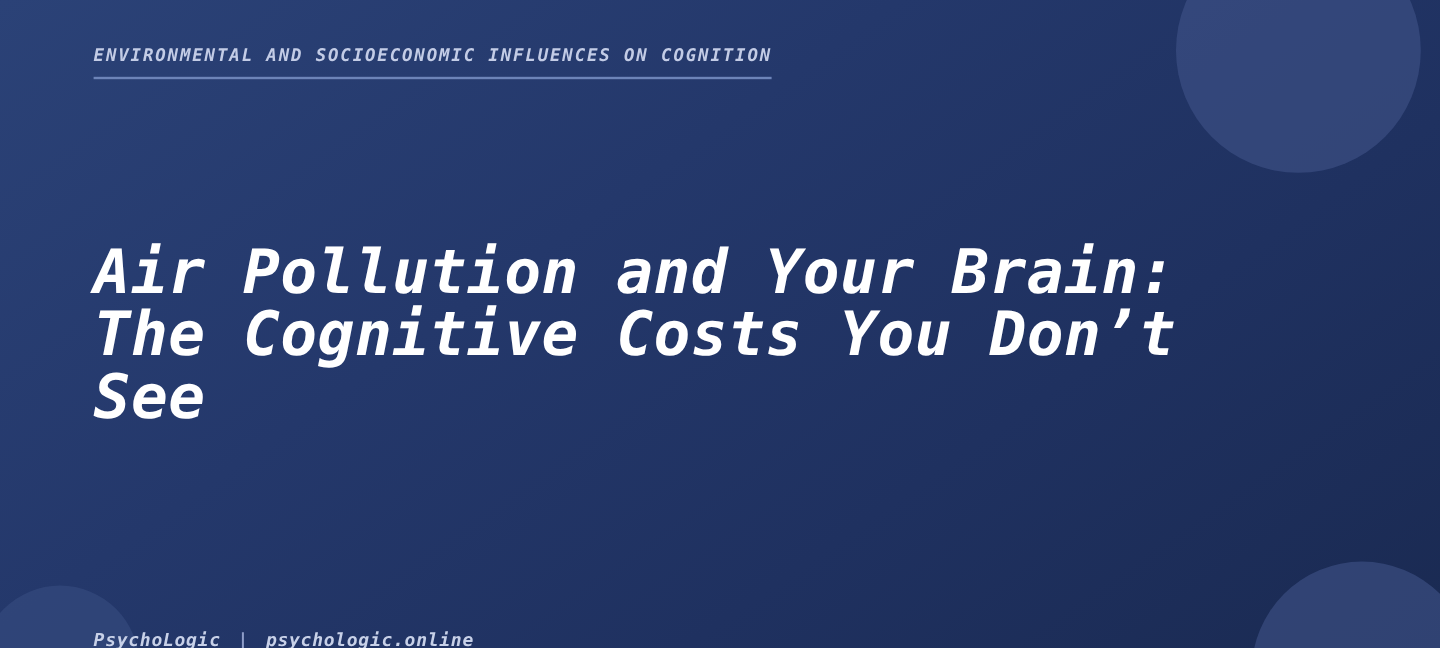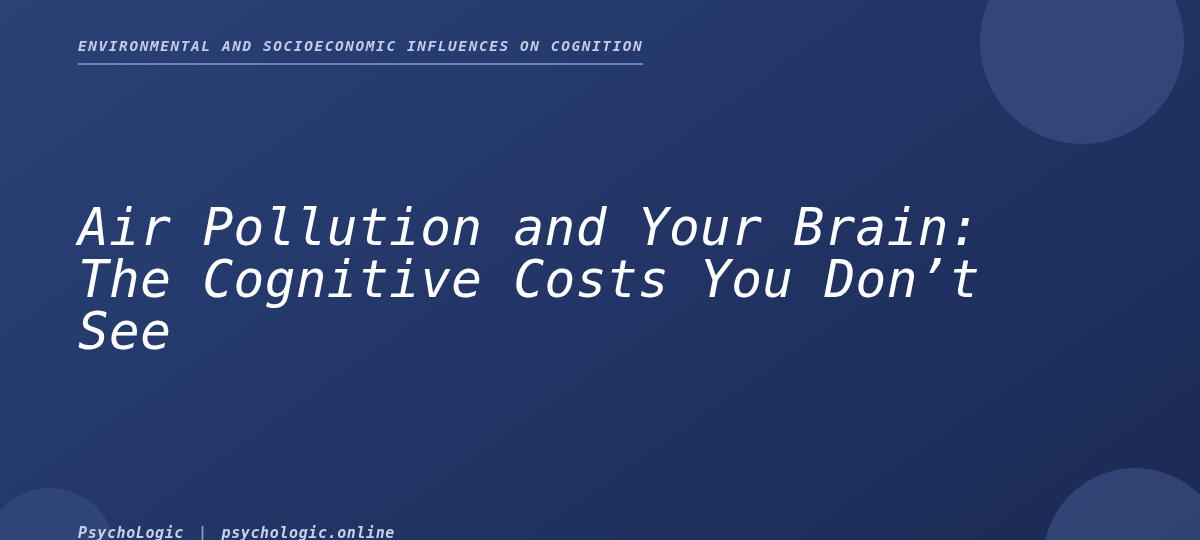--- a/index.html
+++ b/index.html
@@ -78,21 +78,21 @@
 
   
   #title {
     position: absolute;
     top: 202px;
     left: 0;
     width: 1000px;
     margin: 0;
     font-family: "DejaVu Sans Mono", monospace;
     font-style: italic;
-    font-weight: normal;
+    font-weight: bold;
     font-size: 51px;
     line-height: 52px;
     letter-spacing: 0.4px;
     color: #ffffff;
   }
 
   
   #footer {
     position: absolute;
     left: 0;

